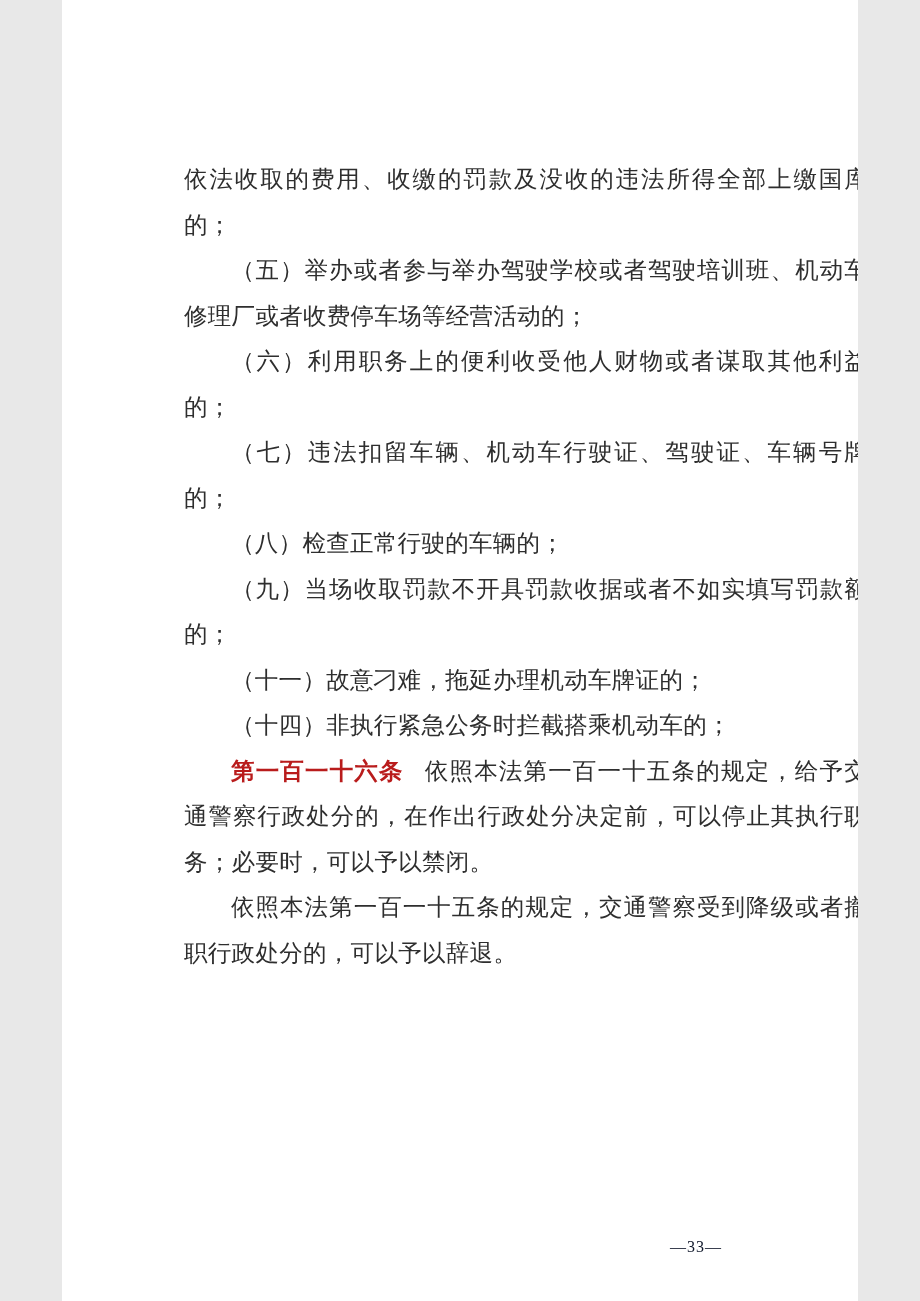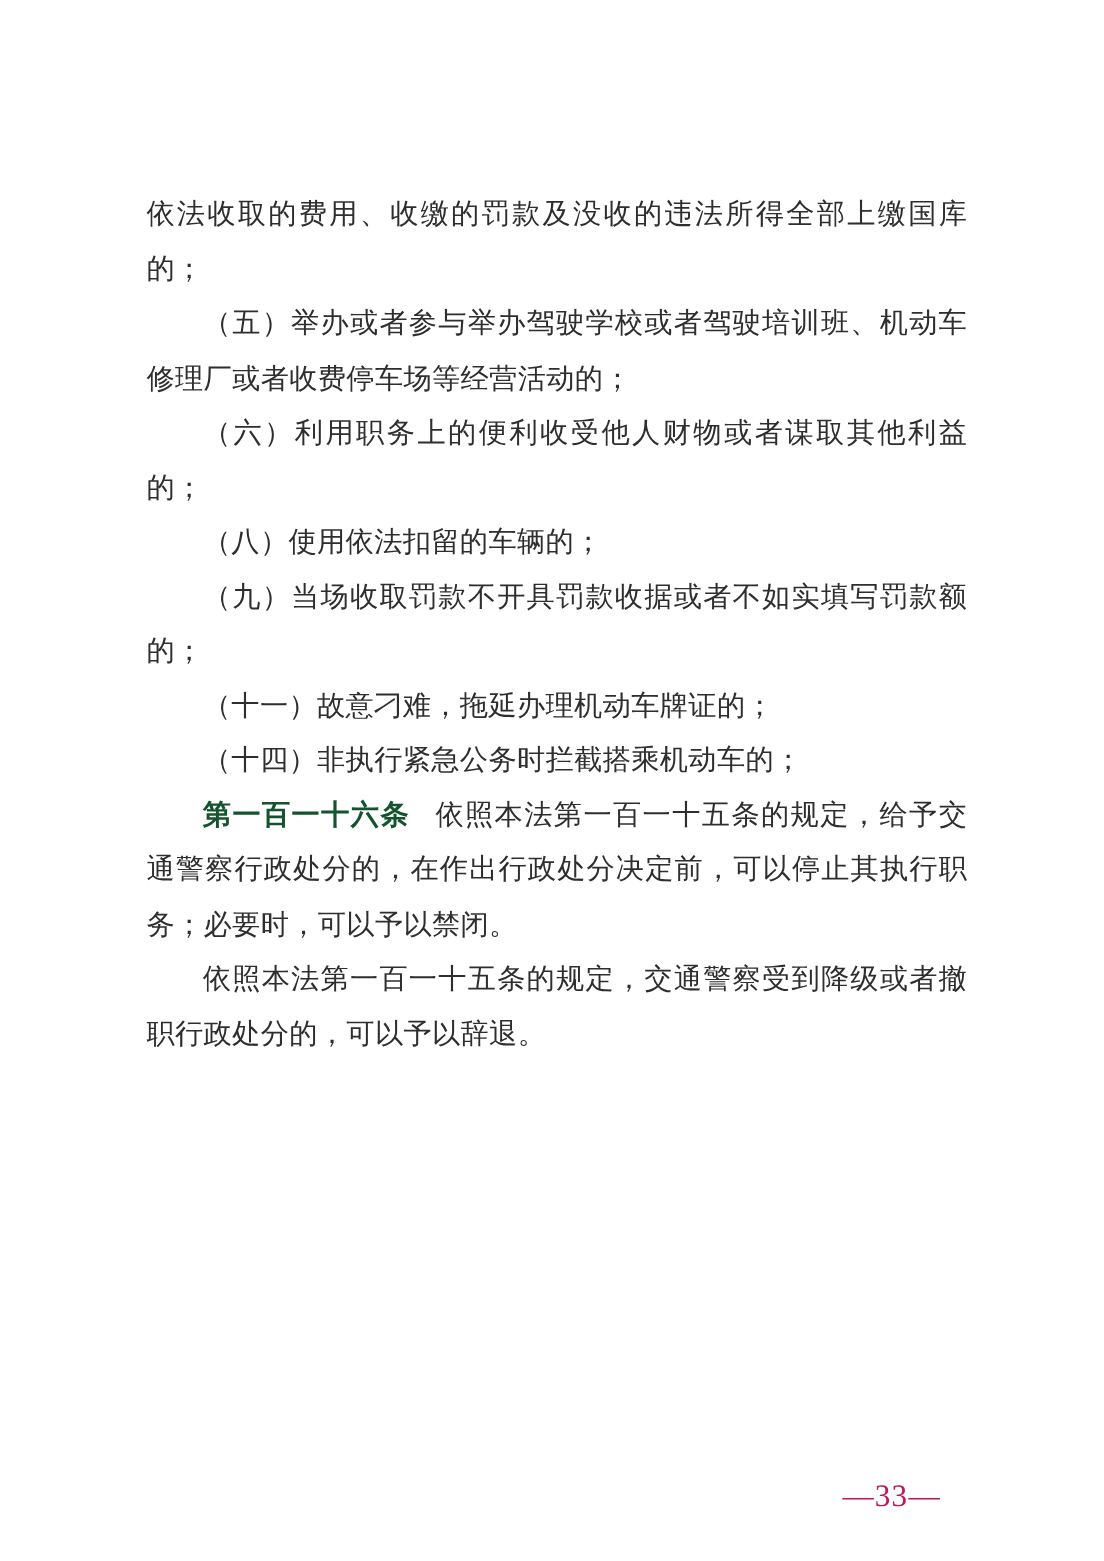--- a/index.html
+++ b/index.html
@@ -2,21 +2,21 @@
 <html><head>
 <meta charset="utf-8">
 <style>
   html, body {
     margin: 0;
     padding: 0;
     background: #e8e8e8;
   }
   .page {
     position: relative;
-    width: 920px;
+    width: 796px;
     height: 1301px;
     margin: 0 auto;
     background: #ffffff;
     overflow: hidden;
     font-family: "Liberation Serif", "DejaVu Serif", serif;
   }
   .doc-body {
     position: absolute;
     left: 122px;
     top: 157px;
@@ -30,47 +30,48 @@
   .doc-body p {
     margin: 0;
     padding: 0;
     text-indent: 0;
   }
   .doc-body p.indent {
     text-indent: 2em;
   }
   .doc-body b {
     font-weight: bold;
-    color: #14532d;
+    color: #b91c1c;
     margin-right: 0.9em;
   }
   .page-footer {
     position: absolute;
     top: 1234px;
     right: 136px;
-    font-size: 26px;
+    font-size: 16px;
     line-height: 26px;
-    color: #be185d;
+    color: #0f172a;
     letter-spacing: 1px;
     font-family: "Liberation Serif", "DejaVu Serif", serif;
   }
 </style>
 </head>
 <body>
 
 <div class="page">
   <div class="doc-body">
   <p>依法收取的费用、收缴的罚款及没收的违法所得全部上缴国库的；</p>
 
   <p class="indent">（五）举办或者参与举办驾驶学校或者驾驶培训班、机动车修理厂或者收费停车场等经营活动的；</p>
 
   <p class="indent">（六）利用职务上的便利收受他人财物或者谋取其他利益的；</p>
 
+  <p class="indent">（七）违法扣留车辆、机动车行驶证、驾驶证、车辆号牌的；</p>
 
-  <p class="indent">（八）使用依法扣留的车辆的；</p>
+  <p class="indent">（八）检查正常行驶的车辆的；</p>
 
   <p class="indent">（九）当场收取罚款不开具罚款收据或者不如实填写罚款额的；</p>
 
 
   <p class="indent">（十一）故意刁难，拖延办理机动车牌证的；</p>
 
 
 
   <p class="indent">（十四）非执行紧急公务时拦截搭乘机动车的；</p>
 

